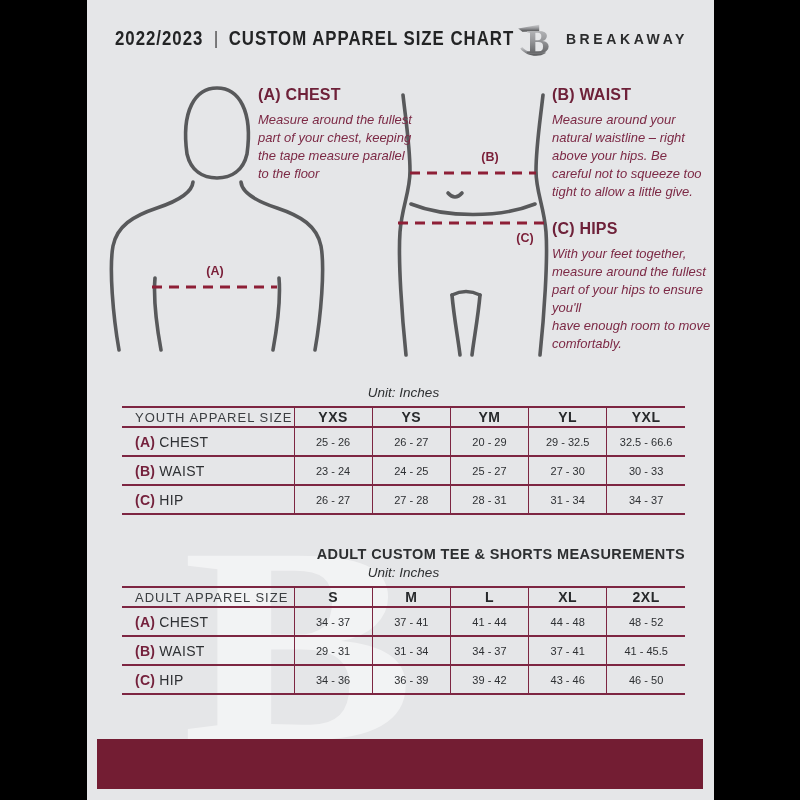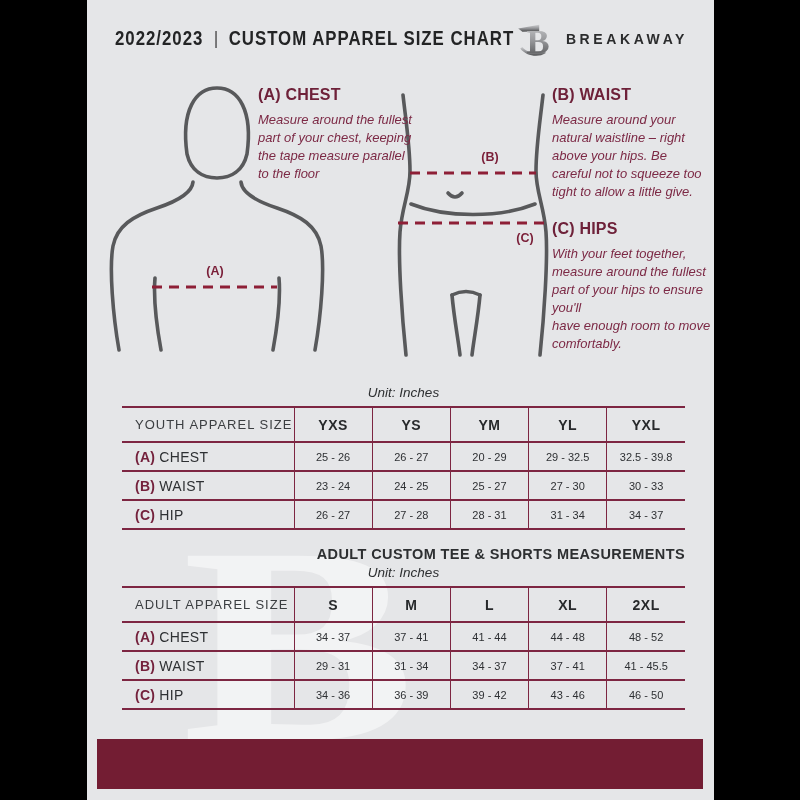--- a/index.html
+++ b/index.html
@@ -55,21 +55,21 @@
   }
   #youth-title{top:366px;} #youth-unit{top:385px;}
   #adult-title{top:546px;text-align:right;} #adult-unit{top:565px;}
   .size-table{
     position:absolute;left:35px;width:563px;border-collapse:collapse;table-layout:fixed;
     border-top:2px solid #7D2642;border-bottom:2px solid #7D2642;
   }
   #youth-table{top:406px;} #adult-table{top:586px;}
   .size-table col.label-col{width:172px;}
   .size-table tr{height:29px;}
-  .size-table tr.head-row{height:35px;}
+  .size-table tr.head-row{height:20px;}
   .size-table tr + tr{border-top:2px solid #7D2642;}
   .size-table td{
     text-align:center;vertical-align:middle;padding:0;
     font-size:11px;color:#2e3033;border-left:1.6px solid #7D2642;
   }
   .size-table td:first-child{border-left:none;text-align:left;padding-left:13px;}
   .size-table td.col-head{font-weight:bold;font-size:14px;letter-spacing:0.5px;color:#27292b;}
   .size-table td.table-label-cell{font-size:13px;letter-spacing:1px;color:#3b3e41;font-weight:400;}
   .size-table td.row-label{font-size:14px;letter-spacing:0.3px;}
   .key{color:#74213C;font-weight:bold;margin-right:4px;}
@@ -162,21 +162,21 @@
       <td class="col-head">YM</td>
       <td class="col-head">YL</td>
       <td class="col-head">YXL</td>
     </tr>
     <tr>
       <td class="row-label"><span class="key">(A)</span><span>CHEST</span></td>
       <td>25 - 26</td>
       <td>26 - 27</td>
       <td>20 - 29</td>
       <td>29 - 32.5</td>
-      <td>32.5 - 39.8</td>
+      <td>32.5 - 66.6</td>
     </tr>
     <tr>
       <td class="row-label"><span class="key">(B)</span><span>WAIST</span></td>
       <td>23 - 24</td>
       <td>24 - 25</td>
       <td>25 - 27</td>
       <td>27 - 30</td>
       <td>30 - 33</td>
     </tr>
     <tr>

